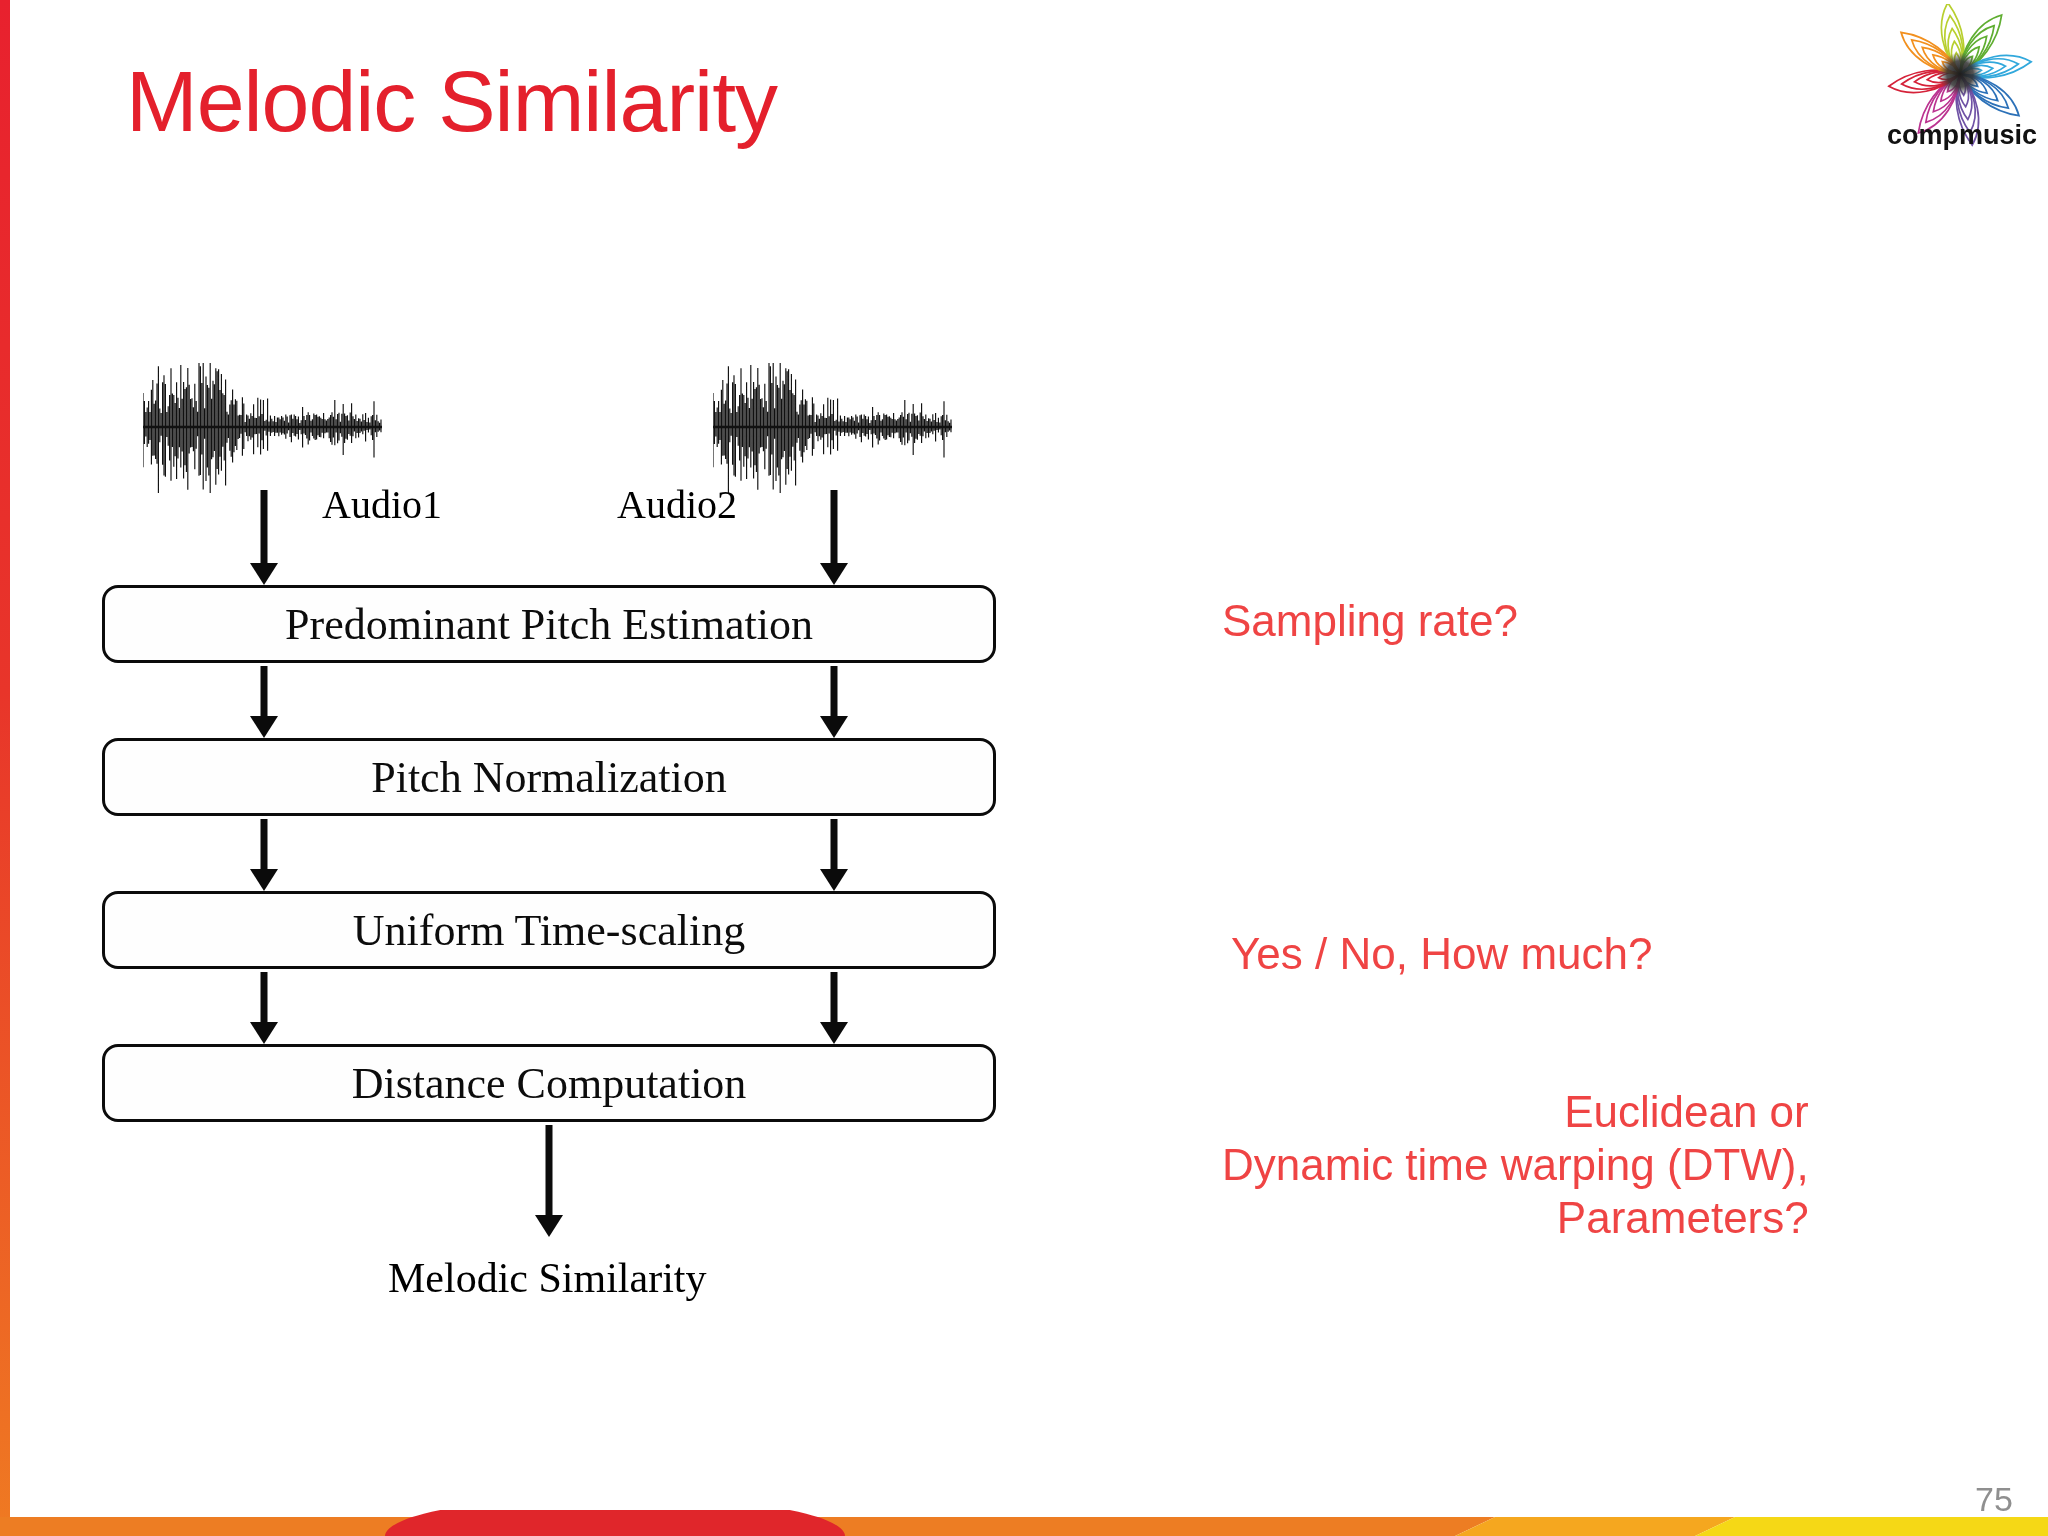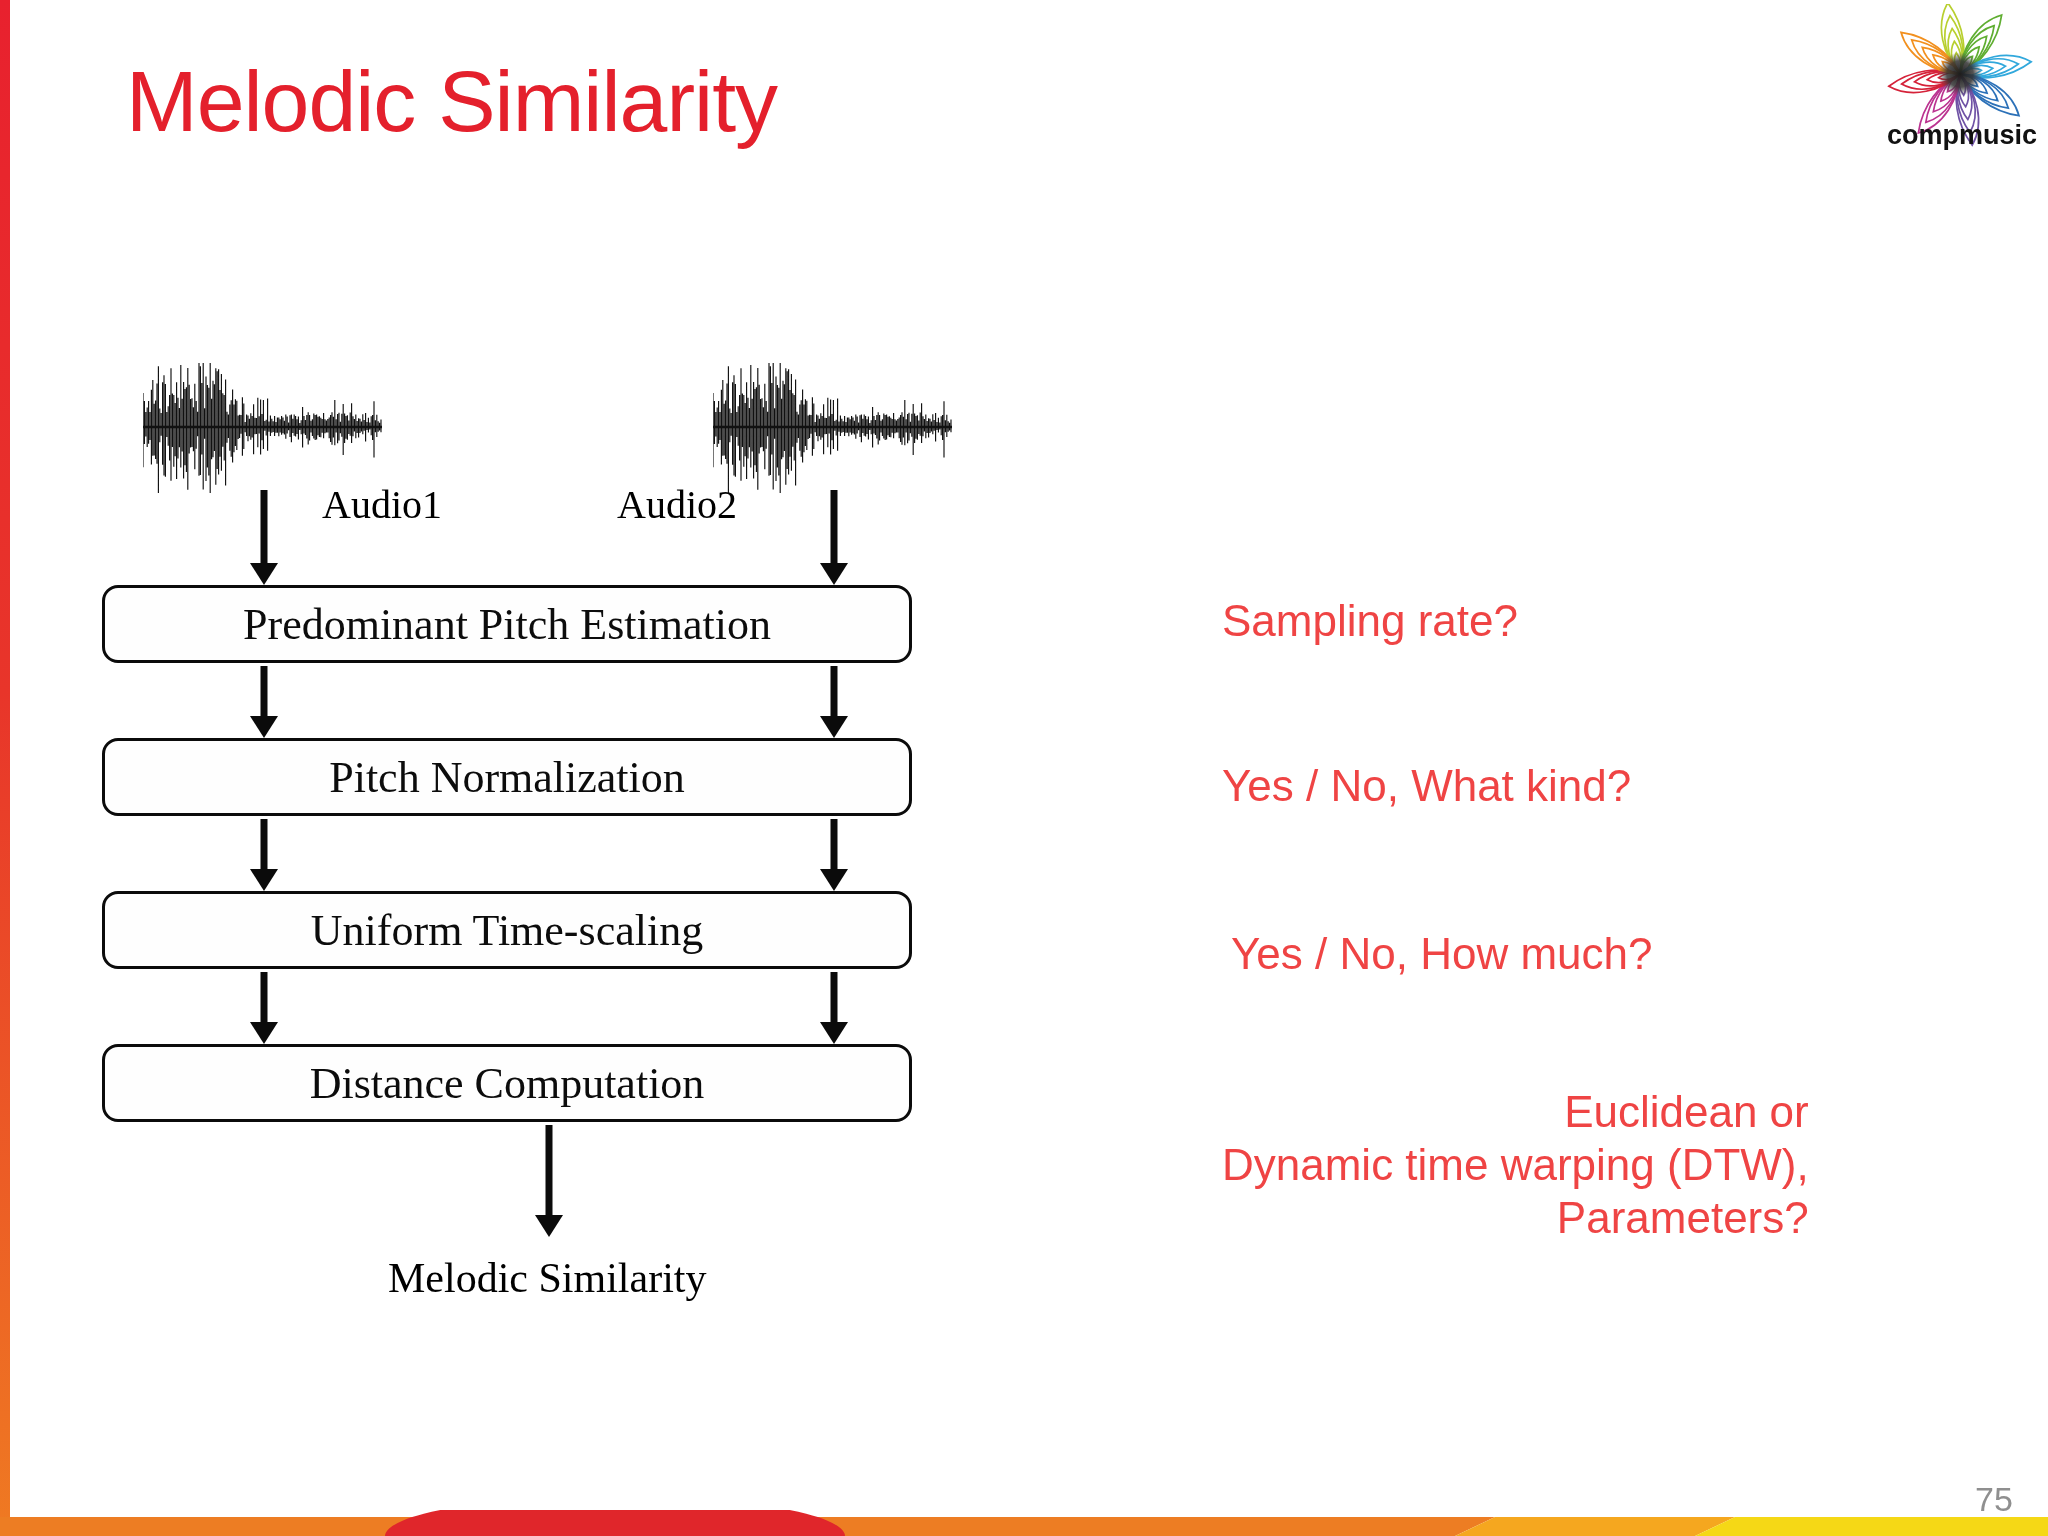--- a/index.html
+++ b/index.html
@@ -24,21 +24,21 @@
   #waveform-1{left:143px;}
   #waveform-2{left:713px;}
 
   
   .serif{font-family:"Liberation Serif",serif;color:#000000;}
   .audio-label{position:absolute;top:481px;font-size:40px;white-space:nowrap;}
   #audio1-label{left:322px;}
   #audio2-label{left:617px;}
 
   
-  .flow-box{position:absolute;left:102px;width:810px;height:78px;border:3.5px solid #0b0b0b;
+  .flow-box{position:absolute;left:102px;width:894px;height:78px;border:3.5px solid #0b0b0b;
     border-radius:16px;background:#fefefe;display:flex;align-items:center;justify-content:center;
     font-family:"Liberation Serif",serif;font-size:44px;color:#0c0c0c;box-sizing:border-box;}
   #box-1{top:585px;} #box-2{top:738px;} #box-3{top:891px;} #box-4{top:1044px;}
 
   
   .arrow{position:absolute;width:28px;}
   .arrow .shaft{position:absolute;left:50%;transform:translateX(-50%);top:0;width:7px;
     height:calc(100% - 22px);background:#0b0b0b;}
   .arrow .head{position:absolute;bottom:0;left:0;width:0;height:0;
     border-left:14px solid transparent;border-right:14px solid transparent;
@@ -202,21 +202,20 @@
   <div id="box-4" class="flow-box">Distance Computation</div>
 
   <div id="arrow-final" class="arrow">
       <div class="shaft"></div>
       <div class="head"></div>
     </div>
 
   <div id="output-label" class="serif">Melodic Similarity</div>
 
   <div id="ann-sampling" class="annotation">Sampling rate?</div>
-  <div id="ann-kind" class="annotation">Yes / No, What kind?</div>
   <div id="ann-much" class="annotation">Yes / No, How much?</div>
   <div id="ann-distance" class="annotation">
     <div>Euclidean or</div>
     <div>Dynamic time warping (DTW),</div>
     <div>Parameters?</div>
   </div>
 
   <div id="page-number">75</div>
 
   <svg id="bottom-bar" viewBox="0 0 2048 26" preserveAspectRatio="none">

